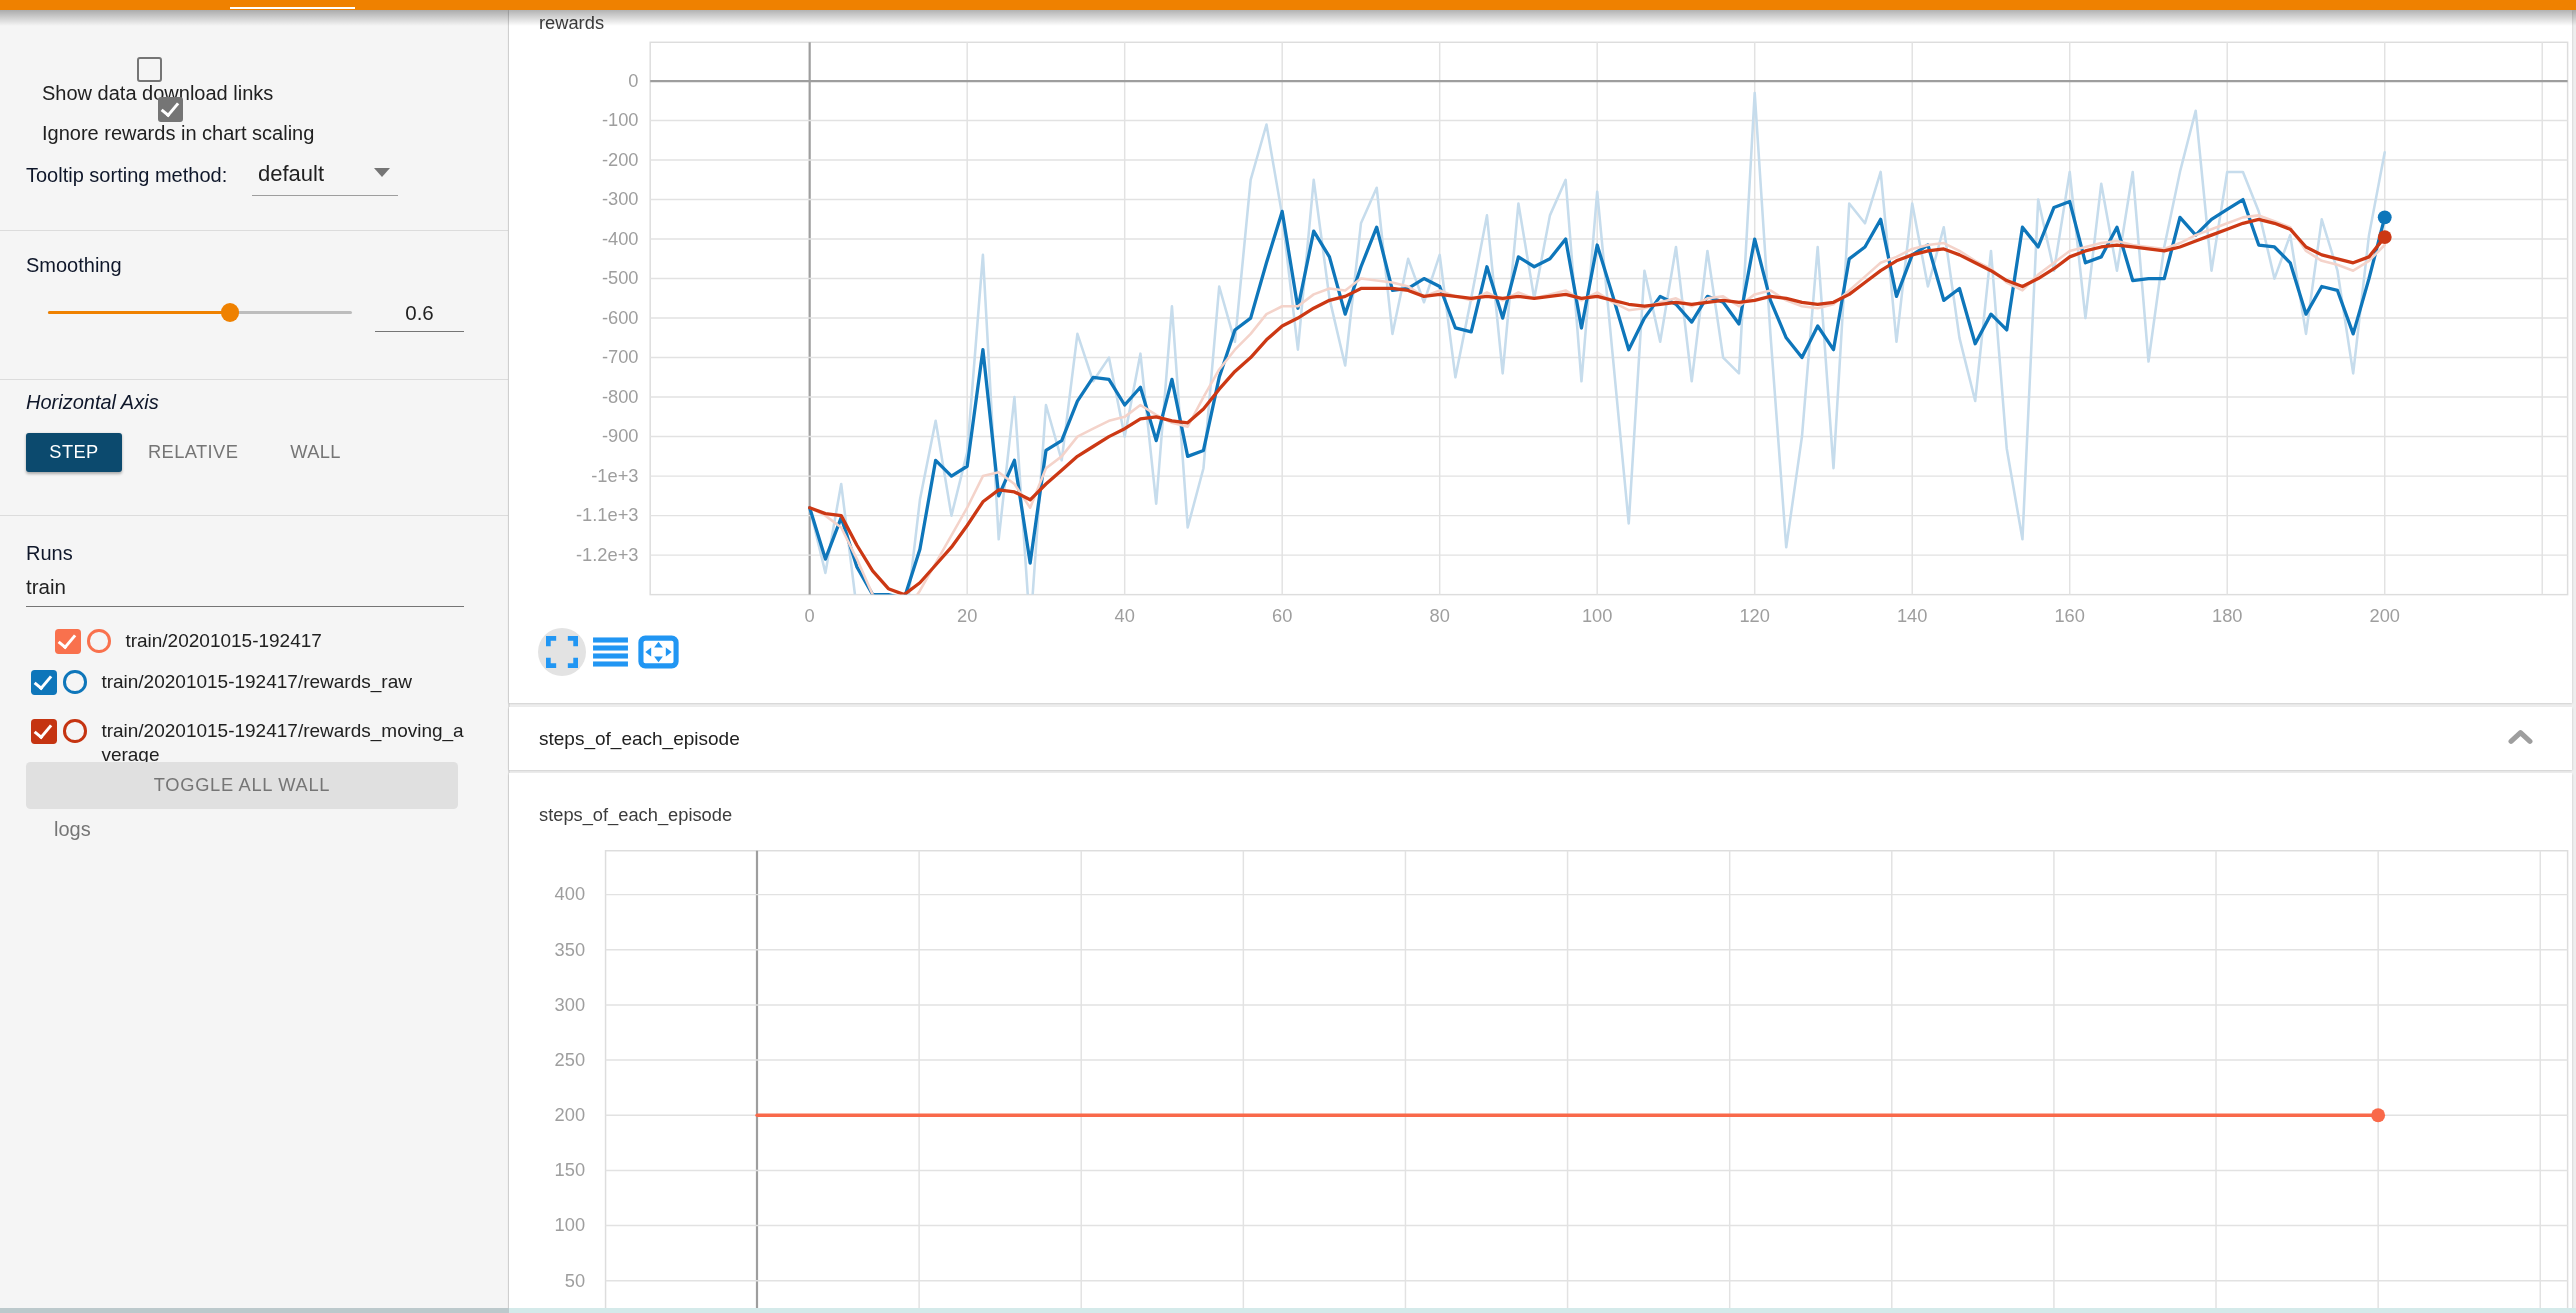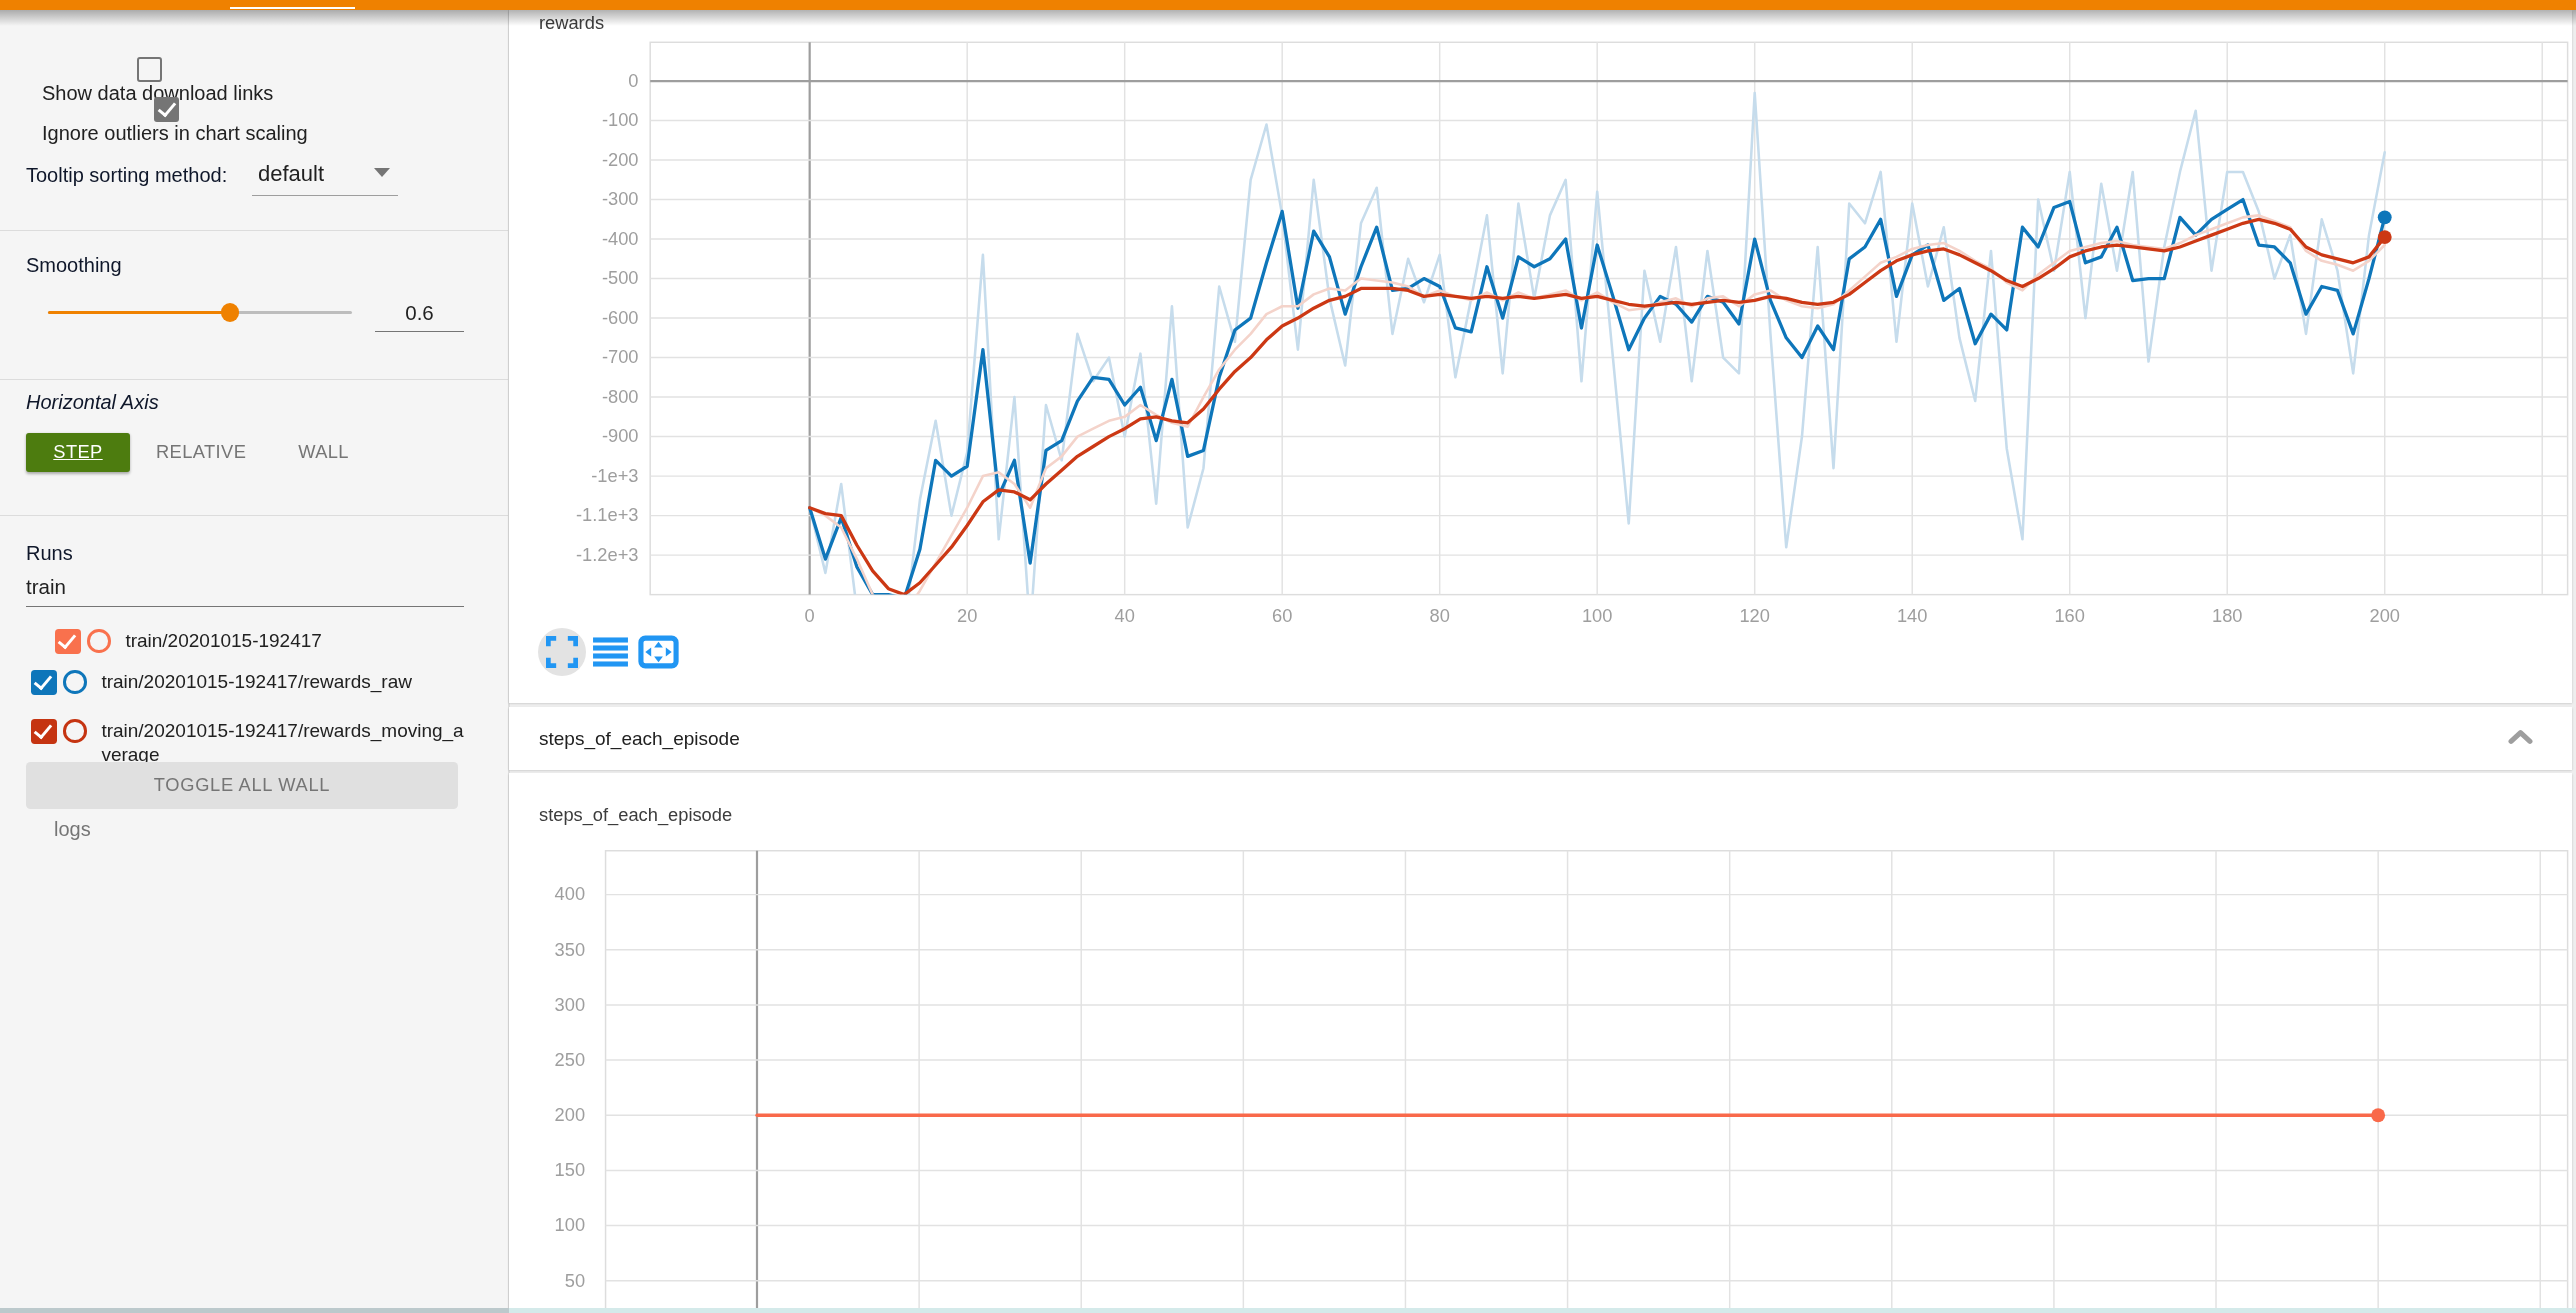--- a/index.html
+++ b/index.html
@@ -28,21 +28,21 @@
   .dd-value{position:absolute;left:258px;font-size:22px;color:#212121;}
   .dd-arrow{position:absolute;width:0;height:0;border-left:8px solid transparent;border-right:8px solid transparent;border-top:9.5px solid #757575;}
   .dd-underline{position:absolute;height:1.5px;background:#9e9e9e;}
   .slider-track{position:absolute;left:48px;top:301px;width:304px;height:3.7px;background:#bdbdbd;border-radius:2.2px;}
   .slider-fill{position:absolute;left:0;top:0;height:3.7px;width:181px;background:#ef8100;border-radius:2.2px;}
   .slider-thumb{position:absolute;left:173px;top:-7.3px;width:18.3px;height:18.3px;border-radius:50%;background:#ef8100;}
   .smooth-value{position:absolute;left:375px;top:291px;width:89px;text-align:center;font-size:20.5px;color:#212121;}
   .smooth-underline{position:absolute;left:375px;top:321px;width:89px;height:1.5px;background:#757575;}
   .axis-btn-row{position:absolute;left:26px;top:423px;display:flex;align-items:center;}
   .axis-btn{height:39px;display:flex;align-items:center;justify-content:center;font-size:18.3px;letter-spacing:0.4px;cursor:pointer;}
-  .axis-btn.selected{background:#4d7c0f;color:#ffffff;border-radius:2.9px;width:104px;box-shadow:0 1.5px 2.9px rgba(0,0,0,.3);text-decoration:underline;}
+  .axis-btn.selected{background:#0c4a6e;color:#ffffff;border-radius:2.9px;width:96px;box-shadow:0 1.5px 2.9px rgba(0,0,0,.3);}
   .axis-btn.flat{color:#757575;padding:0 26px;}
   .runs-filter{position:absolute;left:26px;top:565px;width:438px;font-size:20.5px;color:#212121;background:transparent;border:none;outline:none;padding:0;font-family:"Liberation Sans",sans-serif;}
   .runs-underline{position:absolute;left:26px;top:596px;width:438px;height:1.5px;background:#757575;}
   .run-row{position:absolute;left:31px;display:flex;align-items:flex-start;}
   .run-cb{width:25.6px;height:25.6px;border-radius:3.7px;position:relative;flex:none;}
   .run-cb::after{content:"";position:absolute;left:7.3px;top:2.2px;width:6.6px;height:14px;border:solid #ffffff;border-width:0 3.7px 3.7px 0;transform:rotate(40deg);}
   .run-circle{width:17.6px;height:17.6px;border-radius:50%;border-width:3.7px;border-style:solid;margin-left:6.6px;margin-top:0.7px;flex:none;background:transparent;}
   .run-label{margin-left:14.6px;font-size:19px;color:#212121;width:364px;line-height:23.4px;word-break:break-all;margin-top:0.7px;}
   .toggle-btn{position:absolute;left:26px;top:752px;width:432px;height:47px;background:#e0e0e0;border-radius:4.4px;
     display:flex;align-items:center;justify-content:center;font-size:18.3px;letter-spacing:0.7px;color:#757575;cursor:pointer;}
@@ -70,21 +70,21 @@
 <div class="topbar-shadow"></div>
 
 <div class="sidebar">
 
   <div class="cb-row" style="top:47px;">
     <div class="cb unchecked"></div>
     <div class="cb-label">Show data download links</div>
   </div>
   <div class="cb-row" style="top:87px;">
     <div class="cb checked" style="background:#757575;"></div>
-    <div class="cb-label">Ignore outliers in chart scaling</div>
+    <div class="cb-label">Ignore rewards in chart scaling</div>
   </div>
 
   <div class="side-label" style="top:154px;">Tooltip sorting method:</div>
   <div class="dd-value" style="top:151px;">default</div>
   <div class="dd-arrow" style="left:374px;top:158px;"></div>
   <div class="dd-underline" style="left:252px;top:185px;width:146px;"></div>
 
   <div class="hdivider" style="top:220px;"></div>
 
   <div class="side-label" style="top:244px;">Smoothing</div>

